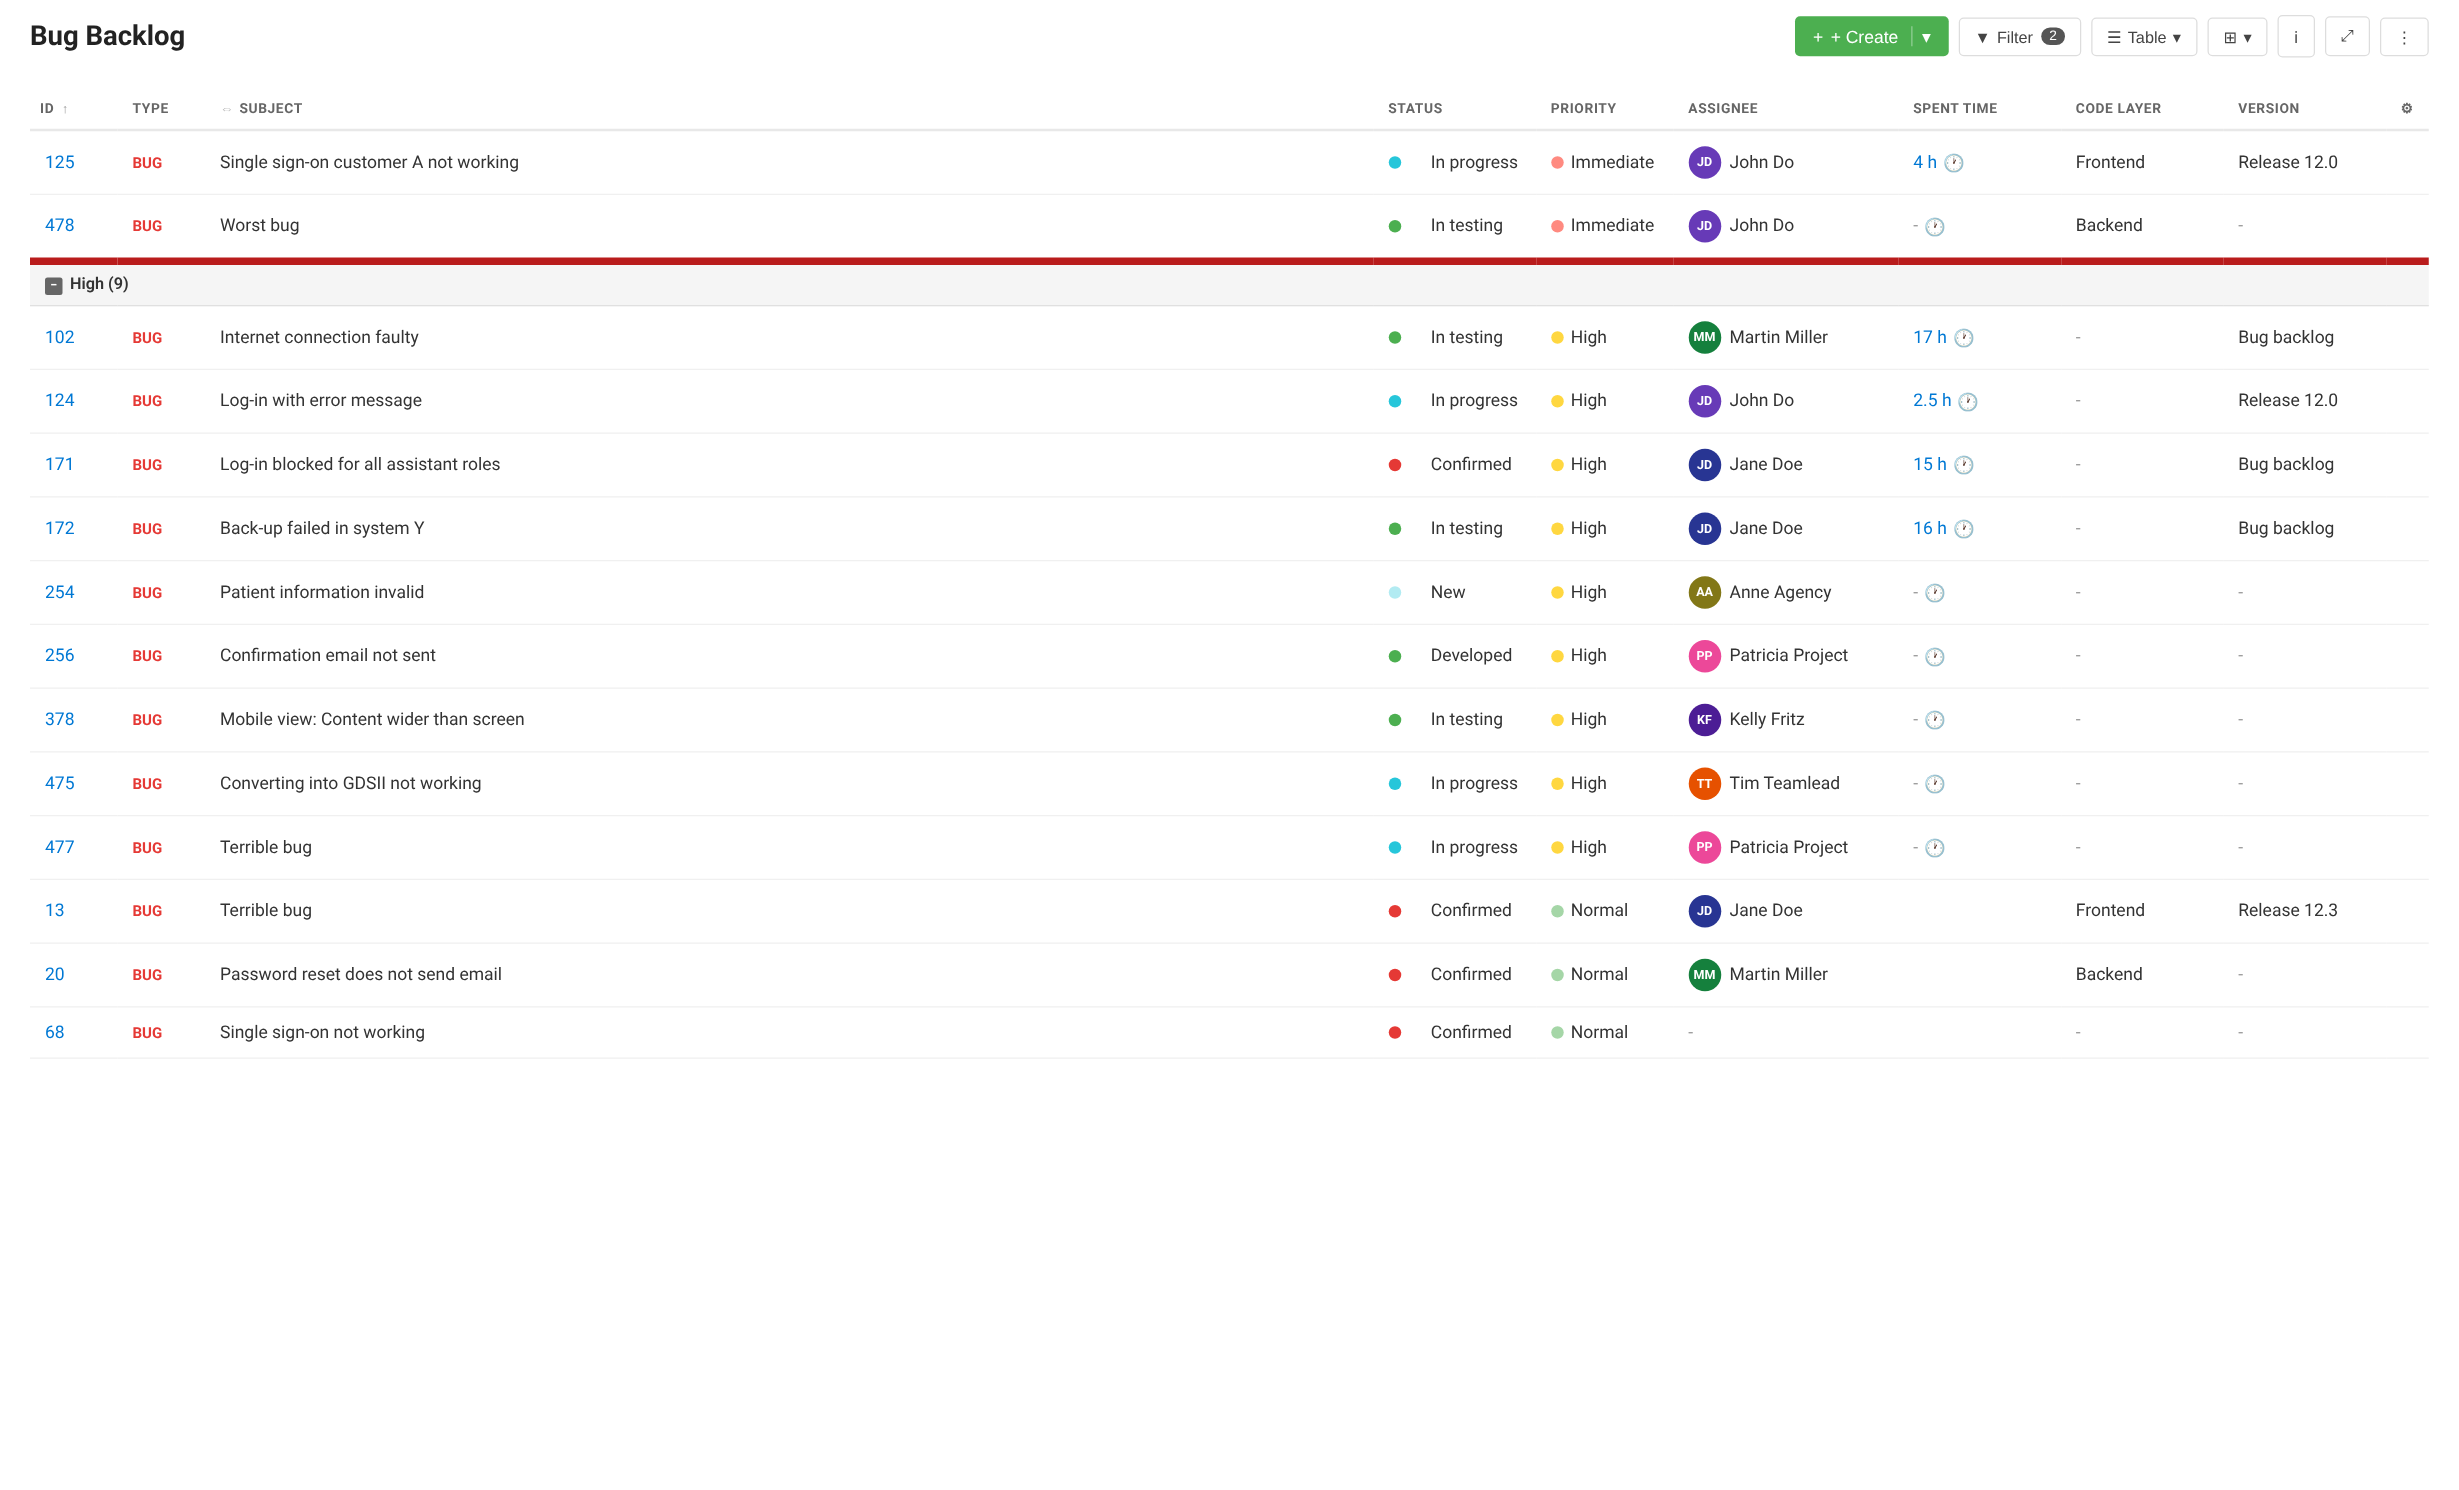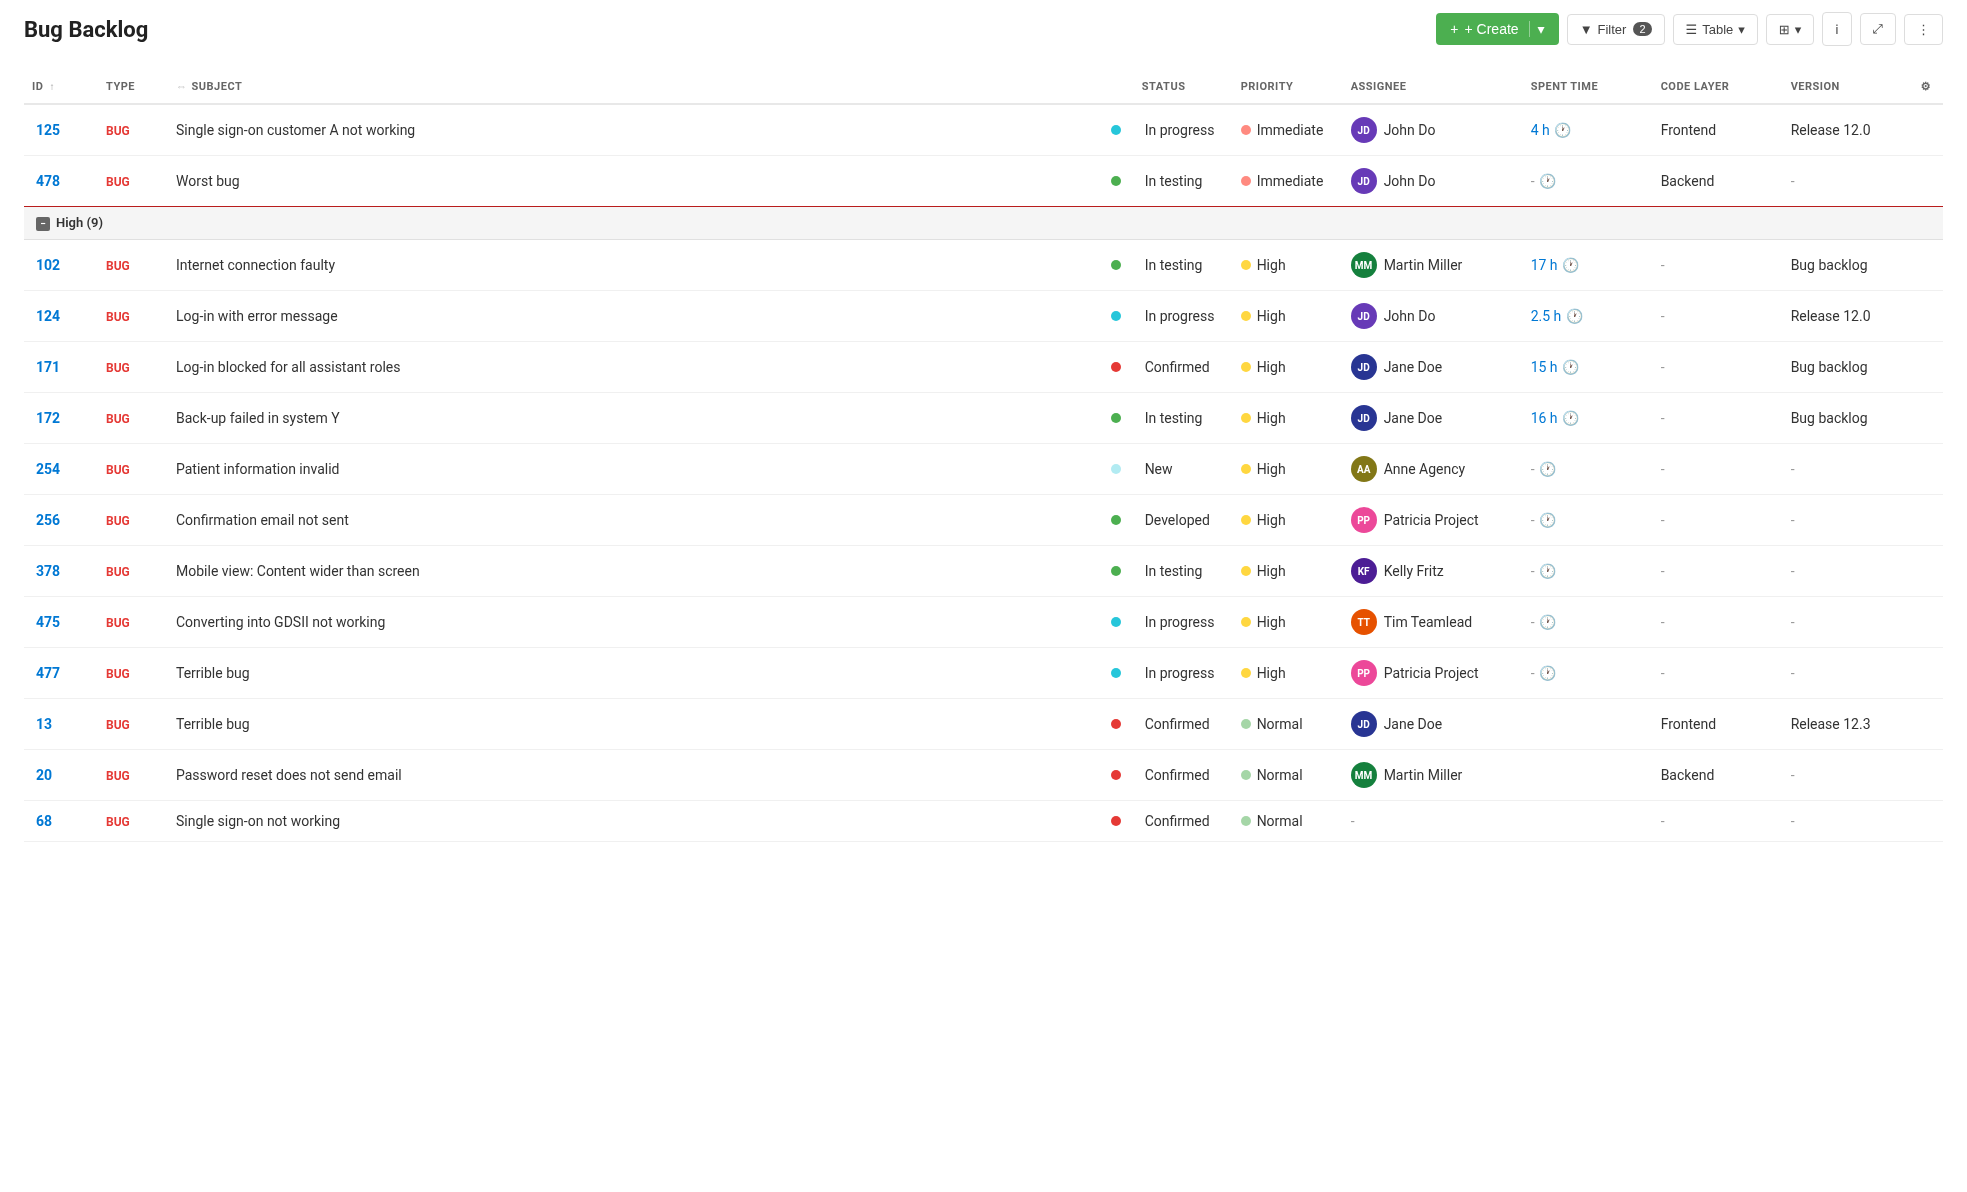--- a/index.html
+++ b/index.html
@@ -29,29 +29,29 @@
     }
     thead th:first-child { padding-left: 8px; }
     
     tbody tr { border-bottom: 1px solid #f0f0f0; }
     tbody td { padding: 12px 12px; vertical-align: middle; }
     
     
     .group-row td { 
       background: #f5f5f5; padding: 8px 12px; font-weight: 600; 
       font-size: 13px; color: #333; border-bottom: 1px solid #e0e0e0;
-      border-top: 1px solid #b91c1c;
+      border-top: 6px solid #b91c1c;
     }
     .group-row:first-child td { border-top: none; }
     
     .group-icon { display: inline-block; width: 14px; height: 14px; background: #666; color: #fff; 
       font-size: 10px; text-align: center; line-height: 14px; margin-right: 6px; border-radius: 2px; font-weight: 700; }
     
     
-    .id-link { color: #0078d4; text-decoration: none; font-weight: 700; margin-top: 38px; }
+    .id-link { color: #0078d4; text-decoration: none; font-weight: 400; margin-top: 38px; }
     
     
     .type-bug { color: #e53935; font-weight: 700; font-size: 12px; }
     
     
     .status-cell { display: flex; align-items: center; gap: 24px; white-space: nowrap; }
     .status-dot { width: 10px; height: 10px; border-radius: 50%; flex-shrink: 0; }
     
     
     .priority-cell { display: flex; align-items: center; gap: 6px; white-space: nowrap; }
@@ -63,21 +63,21 @@
     
     
     .spent-time { display: flex; align-items: center; gap: 5px; color: #0078d4; white-space: nowrap; }
     .spent-time .clock { color: #0078d4; font-size: 14px; }
     .spent-dash { display: flex; align-items: center; gap: 5px; color: #999; }
     
     
     .col-id { width: 70px; }
     .col-type { width: 70px; }
     .col-subject { }
-    .col-status { width: 130px; text-align: center; }
+    .col-status { width: 130px; }
     .col-priority { width: 110px; }
     .col-assignee { width: 180px; }
     .col-spent { width: 130px; }
     .col-code { width: 130px; }
     .col-version { width: 130px; }
     .col-gear { width: 30px; }
     
     .sort-icon { margin-left: 3px; color: #999; font-size: 10px; }
     .resize-icon { margin-right: 4px; color: #bbb; }
     

